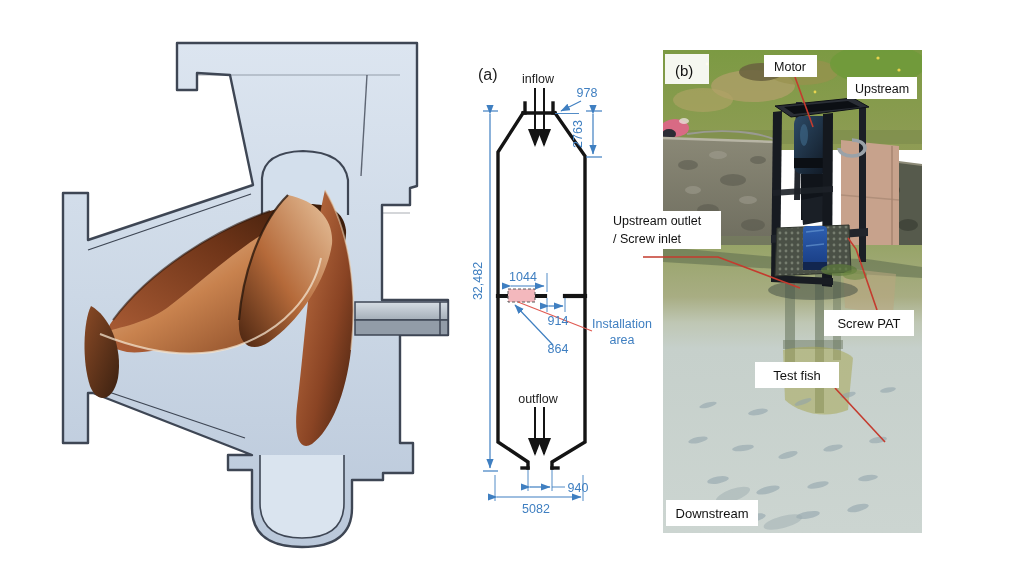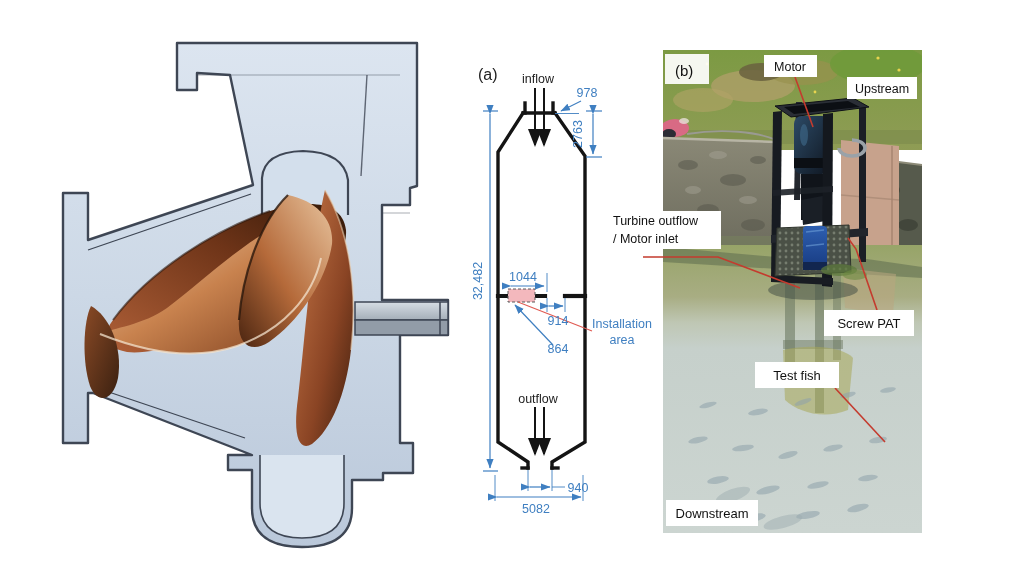--- a/index.html
+++ b/index.html
@@ -339,18 +339,18 @@
     <rect x="161" y="260" width="90" height="26" fill="#ffffff"></rect>
     <text x="206" y="278" text-anchor="middle" font-size="13">Screw PAT</text>
     <rect x="92" y="312" width="84" height="26" fill="#ffffff"></rect>
     <text x="134" y="330" text-anchor="middle" font-size="13">Test fish</text>
     <rect x="3" y="450" width="92" height="26" fill="#ffffff"></rect>
     <text x="49" y="468" text-anchor="middle" font-size="13">Downstream</text>
   </g>
 </svg>
 
 <div id="turbine-label" class="abs">
-  <div>Turbine outflow</div>
-  <div>/ Motor inlet</div>
+  <div>Upstream outlet</div>
+  <div>/ Screw inlet</div>
 </div>
 <svg id="turbine-leader" class="abs" width="200" height="50" viewBox="0 0 200 50">
   <polyline points="33,12 108,12 190,43" fill="none" stroke="#c43b2e" stroke-width="1.6"></polyline>
 </svg>
 
 </body></html>

